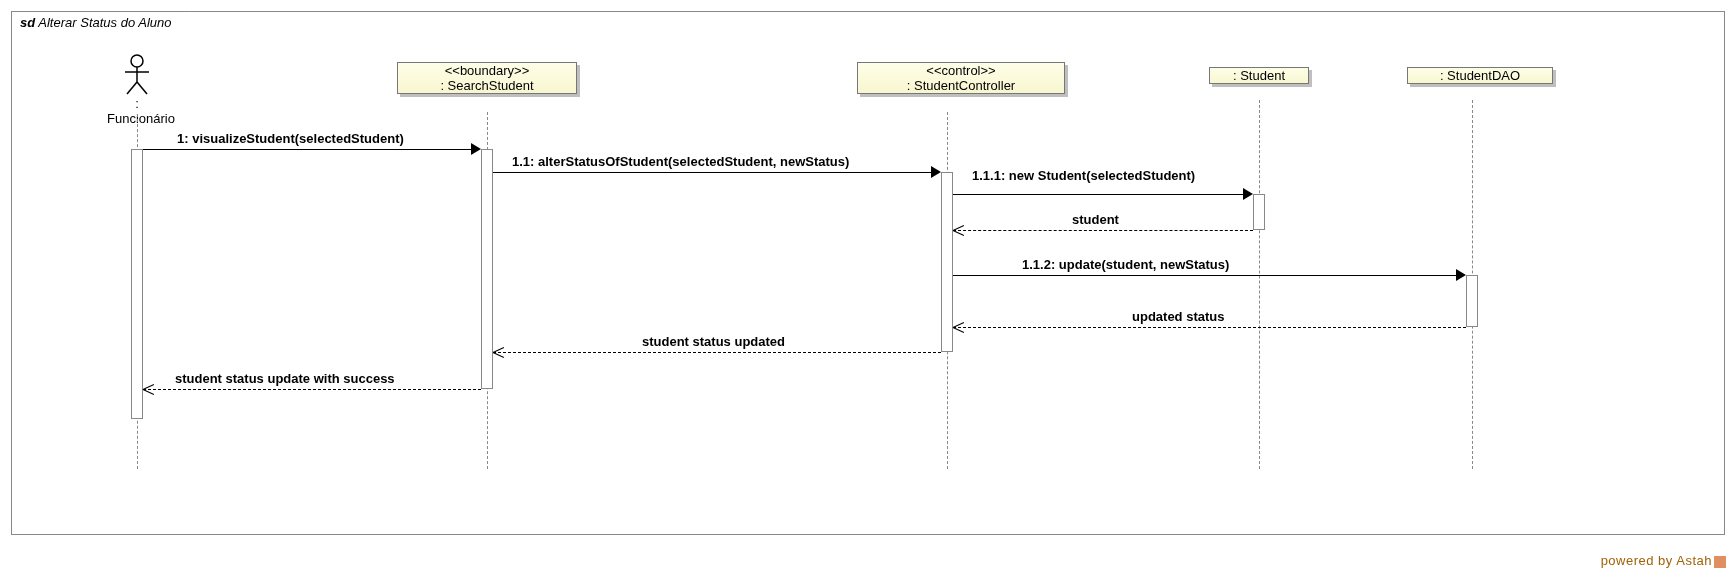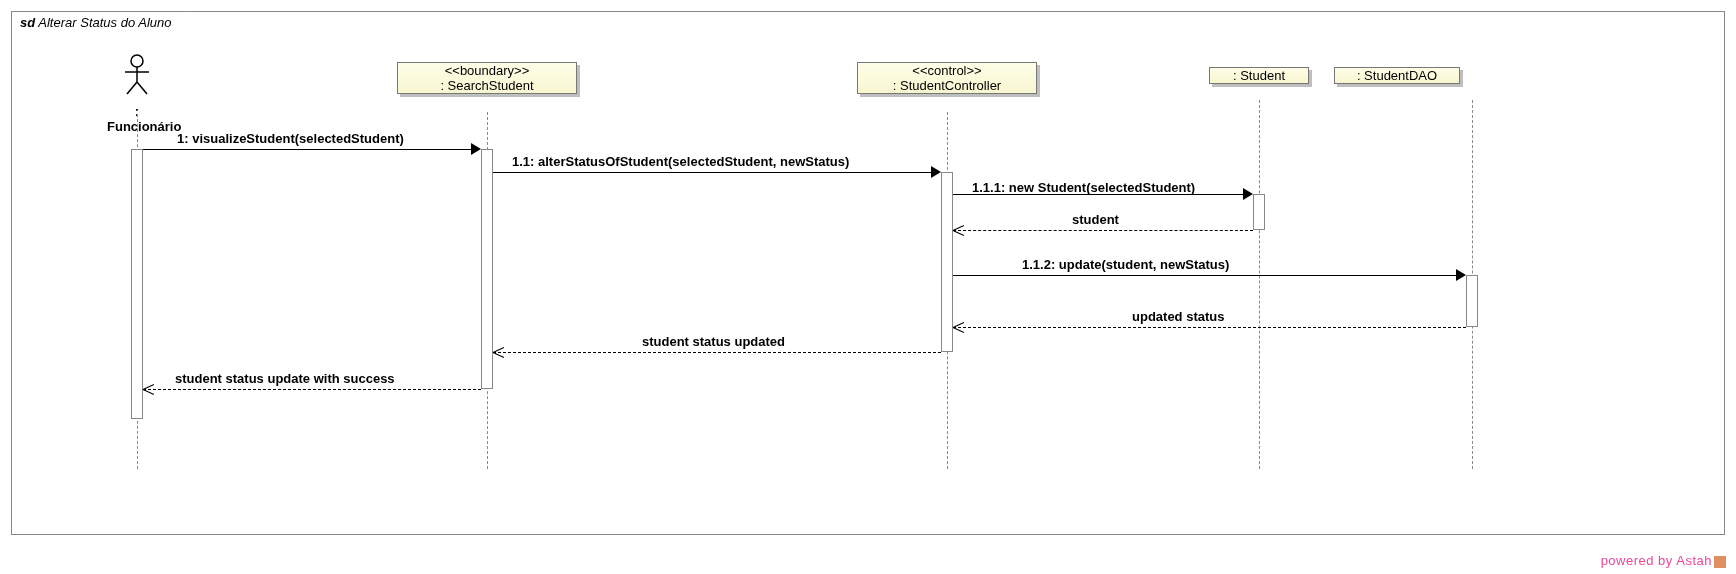--- a/index.html
+++ b/index.html
@@ -30,21 +30,21 @@
     padding: 3px 10px 3px 8px;
     clip-path: polygon(0 0, 100% 0, 92% 100%, 0 100%);
     font-style: italic;
   }
   .frame-tab b { font-weight: bold; }
   .actor {
     position: absolute;
     text-align: center;
   }
   .actor svg { display: block; margin: 0 auto; }
-  .actor-label { margin-top: 8px; font-weight: bold; }
+  .actor-label { margin-top: 0; }
   .lifeline-box {
     position: absolute;
     background: linear-gradient(to bottom, #fefee8 0%, #f8f6d0 100%);
     border: 1px solid #777;
     padding: 0 12px;
     text-align: center;
     box-shadow: 3px 3px 0 rgba(0,0,0,0.25);
   }
   .stereotype { display: block; }
   .lifeline-dash {
@@ -85,21 +85,21 @@
   .msg-label {
     position: absolute;
     background: transparent;
     white-space: nowrap;
     font-weight: bold;
   }
   .watermark {
     position: absolute;
     right: 10px;
     bottom: 6px;
-    color: #ec4899;
+    color: #a16207;
     font-size: 13px;
     letter-spacing: 0.5px;
     margin-top: 44px;
   }
   .watermark .astah-box {
     display: inline-block;
     width: 12px; height: 12px;
     background: #e09060;
     vertical-align: middle;
     margin-left: 2px;
@@ -123,30 +123,30 @@
       <line x1="15" y1="28" x2="25" y2="40" stroke="#000" stroke-width="1.5"></line>
     </svg>
     <div class="actor-label">: Funcionário</div>
   </div>
 
   <div class="lifeline-box" style="left: 385px; top: 50px; width: 180px;">
     <span class="stereotype">&lt;&lt;boundary&gt;&gt;</span>
     <span>: SearchStudent</span>
   </div>
 
-  <div class="lifeline-box" style="left: 845px; top: 50px; width: 180px;">
+  <div class="lifeline-box" style="left: 845px; top: 50px; width: 208px;">
     <span class="stereotype">&lt;&lt;control&gt;&gt;</span>
     <span>: StudentController</span>
   </div>
 
   <div class="lifeline-box" style="left: 1197px; top: 55px; width: 100px;">
     <span>: Student</span>
   </div>
 
-  <div class="lifeline-box" style="left: 1322px; top: 55px; width: 126px;">
+  <div class="lifeline-box" style="left: 1395px; top: 55px; width: 146px;">
     <span>: StudentDAO</span>
   </div>
 
   <div class="lifeline-dash" style="left: 125px; top: 102px; height: 355px;"></div>
   <div class="lifeline-dash" style="left: 475px; top: 100px; height: 357px;"></div>
   <div class="lifeline-dash" style="left: 935px; top: 100px; height: 357px;"></div>
   <div class="lifeline-dash" style="left: 1247px; top: 88px; height: 369px;"></div>
   <div class="lifeline-dash" style="left: 1460px; top: 88px; height: 369px;"></div>
 
   <div class="activation" style="left: 119px; top: 137px; height: 270px;"></div>
@@ -158,21 +158,21 @@
   <div class="msg-line" style="left: 131px; top: 137px; width: 335px;"></div>
   <div class="arrow-head solid-right" style="left: 459px; top: 131px;"></div>
   <div class="msg-label" style="left: 165px; top: 119px;">1: visualizeStudent(selectedStudent)</div>
 
   <div class="msg-line" style="left: 481px; top: 160px; width: 445px;"></div>
   <div class="arrow-head solid-right" style="left: 919px; top: 154px;"></div>
   <div class="msg-label" style="left: 500px; top: 142px;">1.1: alterStatusOfStudent(selectedStudent, newStatus)</div>
 
   <div class="msg-line" style="left: 941px; top: 182px; width: 297px;"></div>
   <div class="arrow-head solid-right" style="left: 1231px; top: 176px;"></div>
-  <div class="msg-label" style="left: 960px; top: 168px;">1.1.1: new Student(selectedStudent)</div>
+  <div class="msg-label" style="left: 960px; top: 156px;">1.1.1: new Student(selectedStudent)</div>
 
   <div class="msg-line dashed" style="left: 941px; top: 218px; width: 300px;"></div>
   <div class="arrow-head open-left" style="left: 941px; top: 218px;"></div>
   <div class="msg-label" style="left: 1060px; top: 200px;">student</div>
 
   <div class="msg-line" style="left: 941px; top: 263px; width: 510px;"></div>
   <div class="arrow-head solid-right" style="left: 1444px; top: 257px;"></div>
   <div class="msg-label" style="left: 1010px; top: 245px;">1.1.2: update(student, newStatus)</div>
 
   <div class="msg-line dashed" style="left: 941px; top: 315px; width: 513px;"></div>

